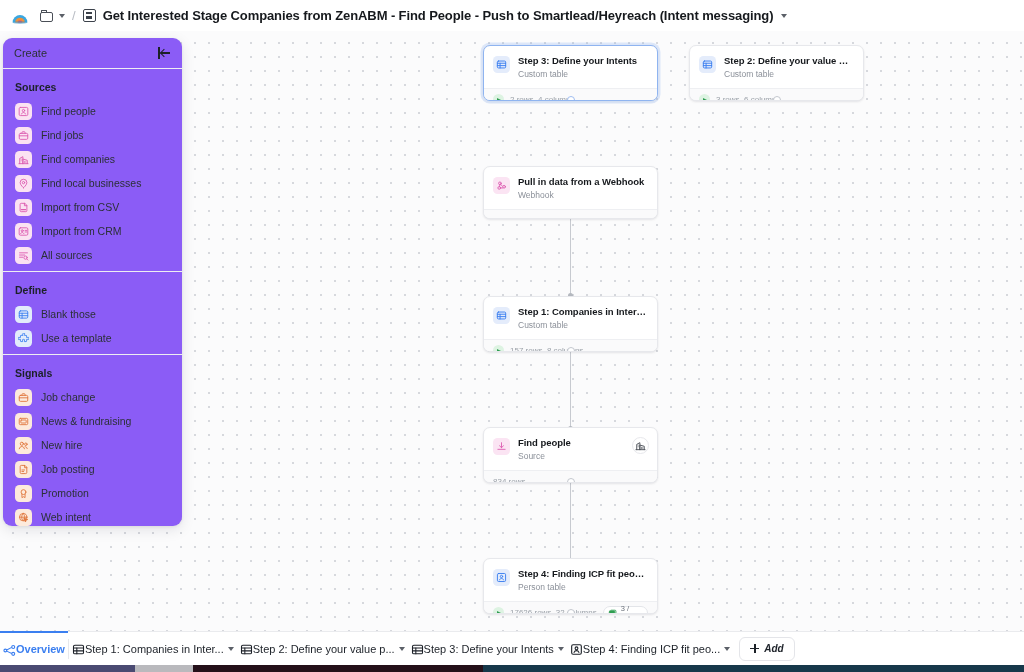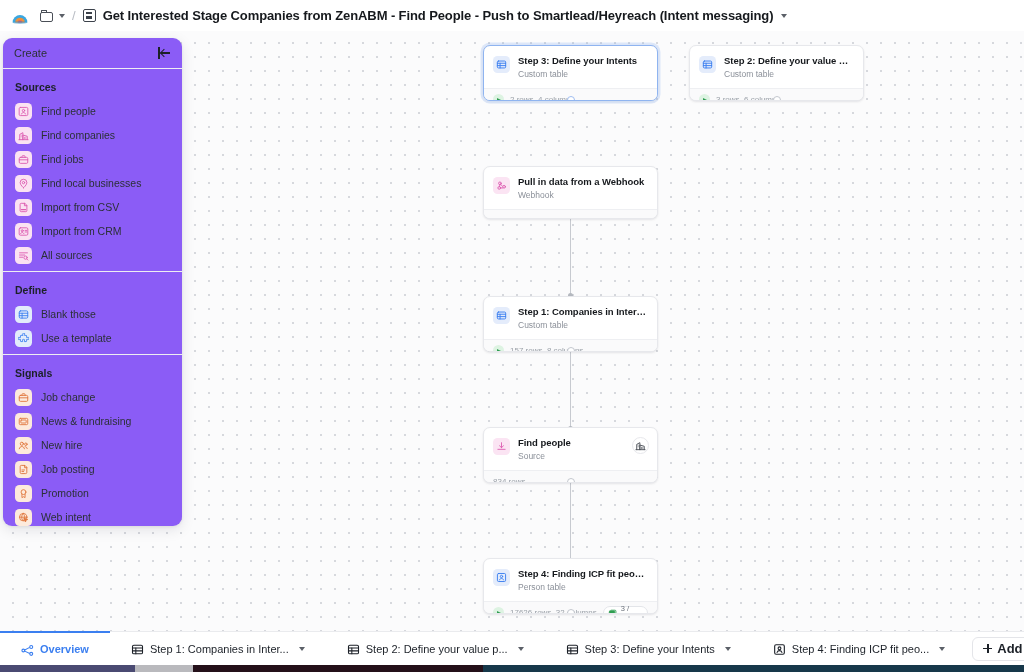--- a/index.html
+++ b/index.html
@@ -198,22 +198,22 @@
   .sb-orange { background:#fdeadc; }
   .sb-text { font-size:10.5px; color:#2b3036; }
 
   
   .tabbar {
     position:absolute; left:0; bottom:7px; width:1024px; height:34px;
     background:#ffffff; border-top:1px solid #eaebee;
     display:flex; align-items:center; z-index:45;
   }
   .tab {
-    display:flex; align-items:center; gap:6px;
-    height:34px; padding:0 21px; cursor:pointer;
+    display:flex; align-items:center; 
+    height:34px; padding:0 3px; cursor:pointer;
     white-space:nowrap;
   }
   .tab-overview {
     border-top:2px solid #3b7ff0; margin-top:-1px;
     height:34px;
   }
   .tab-sep { width:1px; height:20px; background:#e7e8ec; }
   .tab-text { font-size:11px; color:#1c2128; }
   .tab-text.active { color:#3b7ff0; font-weight:700; }
   .tab-chev {
@@ -232,21 +232,21 @@
   }
   .add-plus {
     position:relative; width:9px; height:9px; flex:none;
   }
   .add-plus::before {
     content:""; position:absolute; left:0; top:3.8px; width:9px; height:1.5px; background:#1c2128;
   }
   .add-plus::after {
     content:""; position:absolute; left:3.8px; top:0; width:1.5px; height:9px; background:#1c2128;
   }
-  .add-text { font-size:13px; color:#1c2128; font-weight:700; }
+  .add-text { font-size:10px; color:#1c2128; font-weight:700;font-style:italic; }
 
   
   .os-strip { position:absolute; left:0; bottom:0; width:1024px; height:7px; display:flex; }
 </style>
 </head>
 <body>
 
 <div id="app">
 
   <div class="topbar">
@@ -452,37 +452,37 @@
                 <rect x="1.5" y="1.8" width="11" height="10.4" rx="1.6"></rect>
                 <circle cx="7" cy="5.8" r="1.5"></circle>
                 <path d="M4.4 10.2c.5-1.3 1.5-1.9 2.6-1.9s2.1.6 2.6 1.9"></path>
               </svg>
             </span>
             <span class="sb-text">Find people</span>
           </div>
           <div class="sb-item">
             <span class="sb-ic sb-pink">
               <svg width="11" height="11" viewBox="0 0 14 14" fill="none" stroke="#dd5bb0" stroke-width="1.15" stroke-linecap="round" stroke-linejoin="round">
+                <rect x="1.6" y="4.3" width="10.8" height="7.6" rx="1.5"></rect>
+                <path d="M5 4.3V3.2a1 1 0 0 1 1-1h2a1 1 0 0 1 1 1v1.1"></path>
+                <path d="M1.6 7.4h10.8"></path>
+              </svg>
+            </span>
+            <span class="sb-text">Find jobs</span>
+          </div>
+          <div class="sb-item">
+            <span class="sb-ic sb-pink">
+              <svg width="11" height="11" viewBox="0 0 14 14" fill="none" stroke="#dd5bb0" stroke-width="1.15" stroke-linecap="round" stroke-linejoin="round">
                 <path d="M2.2 12.3V5.6l4-2.2v8.9"></path>
                 <path d="M6.2 12.3V6.4l5.6 1.6v4.3"></path>
                 <path d="M1.2 12.3h11.6"></path>
                 <path d="M8.2 9.4h.01M10 9.4h.01M8.2 11h.01M10 11h.01M4 6.6h.01M4 8.6h.01"></path>
               </svg>
             </span>
             <span class="sb-text">Find companies</span>
-          </div>
-          <div class="sb-item">
-            <span class="sb-ic sb-pink">
-              <svg width="11" height="11" viewBox="0 0 14 14" fill="none" stroke="#dd5bb0" stroke-width="1.15" stroke-linecap="round" stroke-linejoin="round">
-                <rect x="1.6" y="4.3" width="10.8" height="7.6" rx="1.5"></rect>
-                <path d="M5 4.3V3.2a1 1 0 0 1 1-1h2a1 1 0 0 1 1 1v1.1"></path>
-                <path d="M1.6 7.4h10.8"></path>
-              </svg>
-            </span>
-            <span class="sb-text">Find jobs</span>
           </div>
           <div class="sb-item">
             <span class="sb-ic sb-pink">
               <svg width="11" height="11" viewBox="0 0 14 14" fill="none" stroke="#dd5bb0" stroke-width="1.15" stroke-linecap="round" stroke-linejoin="round">
                 <path d="M7 12.4s4.3-3.5 4.3-6.5A4.3 4.3 0 0 0 2.7 5.9c0 3 4.3 6.5 4.3 6.5z"></path>
                 <circle cx="7" cy="5.9" r="1.5"></circle>
               </svg>
             </span>
             <span class="sb-text">Find local businesses</span>
           </div>

